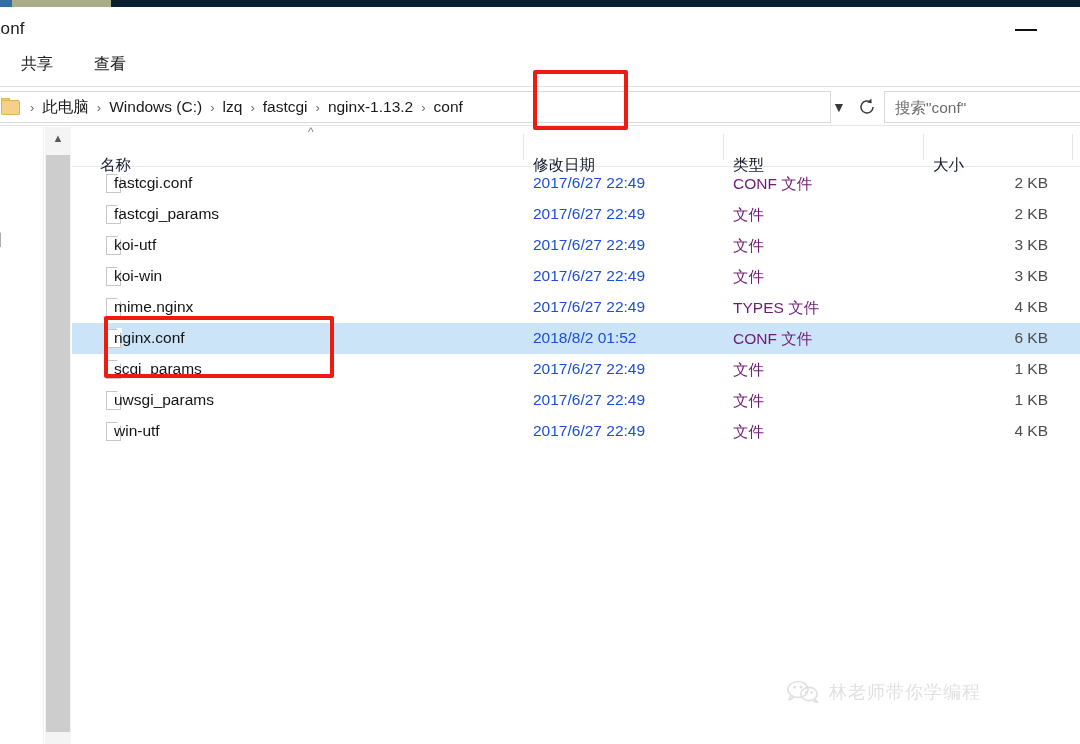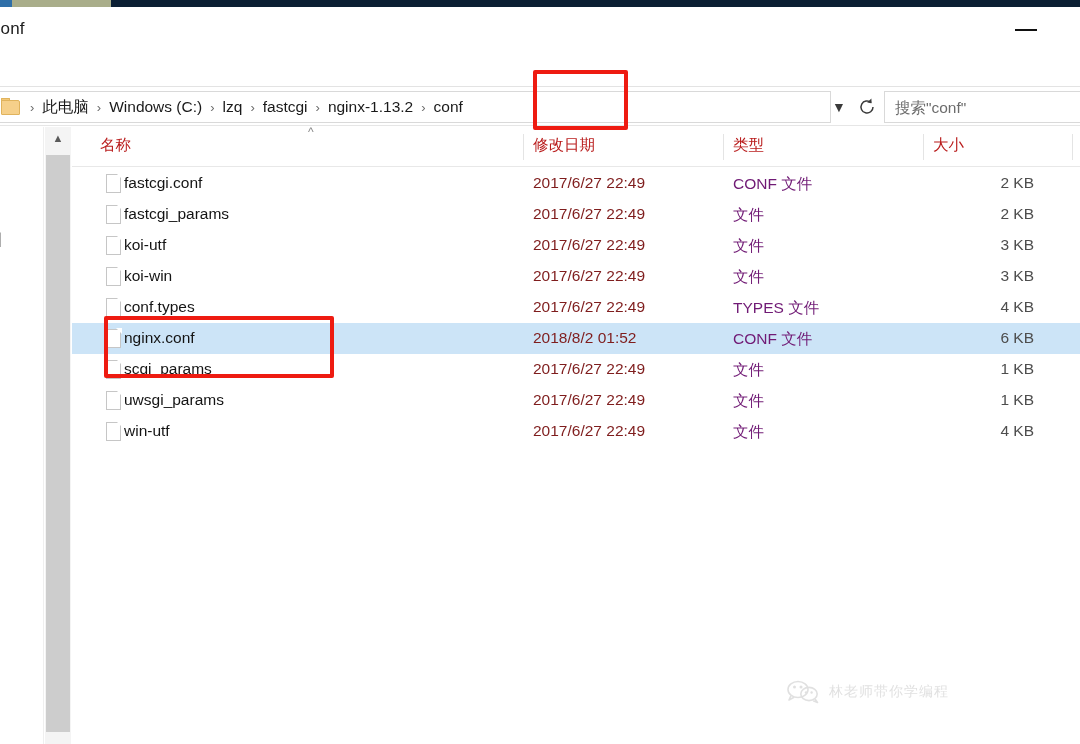--- a/index.html
+++ b/index.html
@@ -239,23 +239,23 @@
     background: #ffffff;
   }
   .col-header {
     position: absolute;
     left: 0; top: 0;
     width: 1008px; height: 40px;
     border-bottom: 1px solid #e8e8e8;
   }
   .col-header .h {
     position: absolute;
-    top: 8px;
+    top: 28px;
     font-size: 15.5px;
-    color: #b91c1c;
+    color: #0f172a;
     white-space: nowrap;
     cursor: default;
     text-align: center;
   }
   .col-header .vdiv {
     position: absolute;
     top: 7px;
     width: 1px; height: 26px;
     background: #e4e4e4;
   }
@@ -309,24 +309,24 @@
     border-left: 6px solid transparent;
     border-top: 6px solid #ffffff;
     border-right: 0;
   }
   .cell {
     position: absolute;
     top: 6px;
     font-size: 15.5px;
     white-space: nowrap;
   }
-  .c-name { left: 52px; color: #141414; }
-  .c-date { left: 461px; color: #7f1d1d; }
+  .c-name { left: 42px; color: #141414; }
+  .c-date { left: 461px; color: #1d4ed8; }
   .c-type { left: 661px; color: #701a75; }
-  .c-size { right: 46px; color: #4d4d4d; }
+  .c-size { right: 32px; color: #4d4d4d; }
 
   
   .red-box-rows {
     position: absolute;
     left: 104px; top: 316px;
     width: 230px; height: 62px;
     border: 4px solid #ee1b11;
     border-radius: 2px;
     z-index: 40;
     pointer-events: none;
@@ -341,21 +341,21 @@
     gap: 9px;
     opacity: 0.5;
     pointer-events: none;
   }
   .wm-logo {
     position: relative;
     width: 34px; height: 24px;
     flex: 0 0 auto;
   }
   .wm-text {
-    font-size: 14px;
+    font-size: 18px;
     color: #c3c3c3;
     letter-spacing: 1px;
     white-space: nowrap;
     font-family: "DejaVu Sans", sans-serif;
   }
 </style>
 </head>
 <body>
 
 <div id="screen">
@@ -364,20 +364,24 @@
   <div class="bg-strip-blue"></div>
   <div class="bg-strip-olive"></div>
 
   <div class="win-titlebar">
     <div class="win-title">conf</div>
     <div class="win-minimize">
       <div class="bar"></div>
     </div>
   </div>
 
+  <div class="ribbon">
+    <div class="tab tab-share">共享</div>
+    <div class="tab tab-view">查看</div>
+  </div>
 
   <div class="addr-row">
 
     <div class="addr-box">
       <div class="folder-icon">
         <div class="tabtop"></div>
         <div class="back"></div>
       </div>
       <div class="crumbs">
         <span class="crumb-sep">›</span>
@@ -477,21 +481,21 @@
           <div class="cell c-name">koi-win</div>
           <div class="cell c-date">2017/6/27 22:49</div>
           <div class="cell c-type">文件</div>
           <div class="cell c-size">3 KB</div>
         </div>
         <div class="row">
           <div class="file-icon">
             <div class="page"></div>
             <div class="fold"></div>
           </div>
-          <div class="cell c-name">conf.types</div>
+          <div class="cell c-name">mime.nginx</div>
           <div class="cell c-date">2017/6/27 22:49</div>
           <div class="cell c-type">TYPES 文件</div>
           <div class="cell c-size">4 KB</div>
         </div>
         <div class="row selected">
           <div class="file-icon">
             <div class="page"></div>
             <div class="fold"></div>
           </div>
           <div class="cell c-name">nginx.conf</div>

